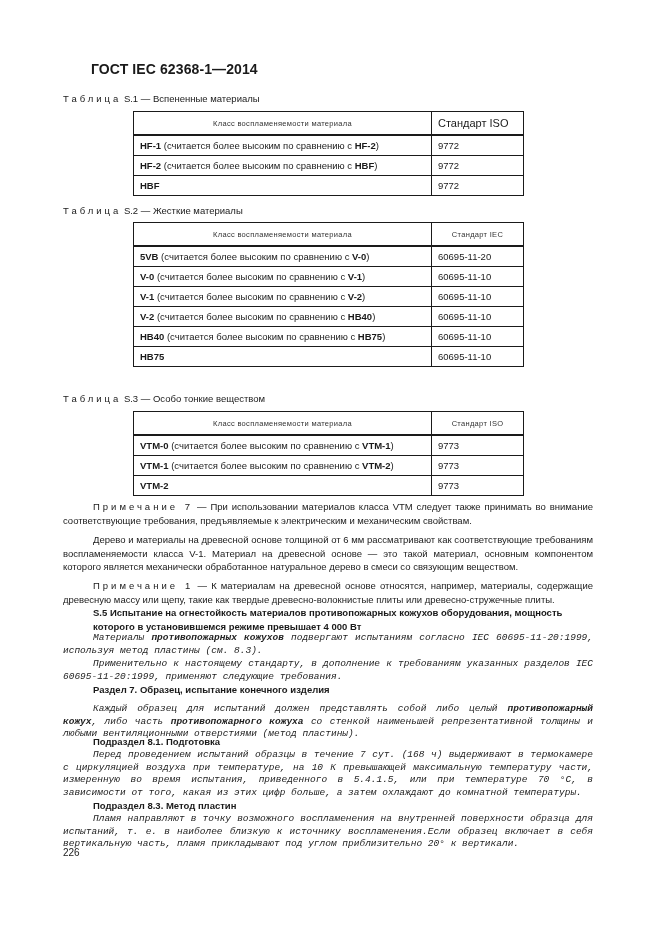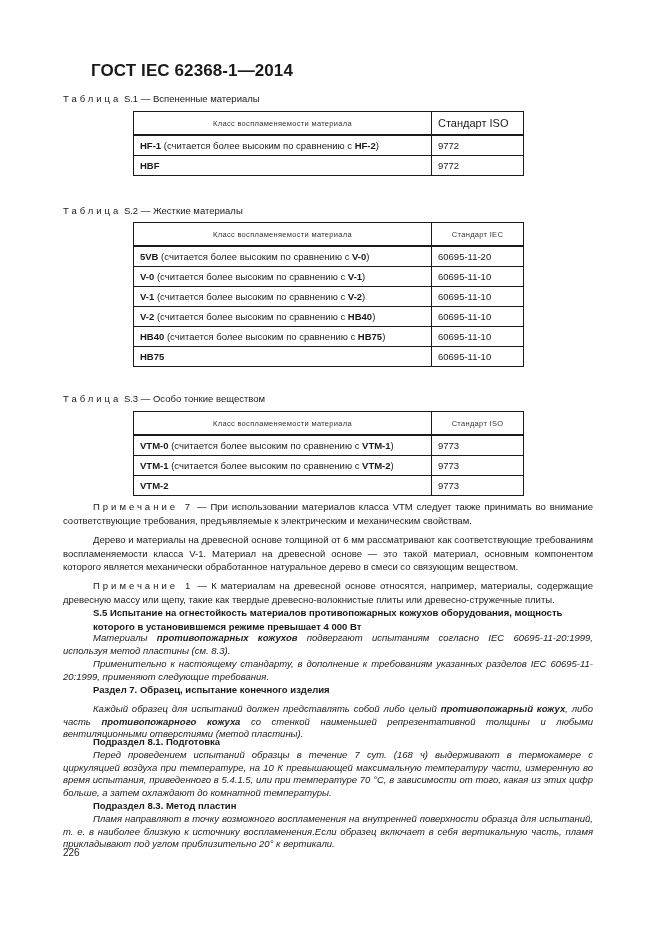--- a/index.html
+++ b/index.html
@@ -1,33 +1,33 @@
 <!DOCTYPE html>
 <html><head>
 <meta charset="utf-8">
 <style>
   html, body { margin: 0; padding: 0; background: #ffffff; }
   body { width: 661px; height: 935px; position: relative; overflow: hidden;
          font-family: "Liberation Sans", sans-serif; color: #1a1a1a; }
   .page { position: absolute; left: 0; top: 0; width: 661px; height: 935px; }
-  .hdr { position: absolute; left: 63px; top: 61px; font-size: 17px; font-weight: bold; letter-spacing: 0.1px; padding-left: 28px; }
+  .hdr { position: absolute; left: 63px; top: 61px; font-size: 14px; font-weight: bold; letter-spacing: 0.1px; padding-left: 28px; }
   .caption { position: absolute; left: 63px; font-size: 9.5px; }
   .caption .sp { letter-spacing: 3px; }
   table.t { position: absolute; border-collapse: collapse; font-size: 9.5px; }
   table.t td { border: 1px solid #1a1a1a; padding: 0 6px; height: 19px; vertical-align: middle; }
   table.t tr.head td { height: 22px; font-size: 7.5px; color: #333; text-align: center; letter-spacing: 0.3px; border-bottom: 2px solid #1a1a1a; }
   table.t tr.head td.std-big { font-size: 11px; color: #1a1a1a; text-align: left; letter-spacing: 0; }
   table.t td.c1 { width: 285px; }
   table.t td.c2 { width: 79px; }
   b { font-weight: bold; }
   .para { position: absolute; left: 63px; width: 530px; font-size: 9.5px; line-height: 13.5px; text-align: justify; }
   .ind { text-indent: 30px; }
   .note-label { letter-spacing: 3px; }
   .sec { position: absolute; left: 93px; width: 500px; font-size: 9.5px; font-weight: bold; line-height: 13.5px; }
-  .it { position: absolute; left: 63px; width: 530px; font-size: 9.5px; font-style: italic; line-height: 12.5px; text-align: justify; color: #222; }
+  .it { position: absolute; left: 63px; width: 530px; font-size: 9.5px; font-style: italic; line-height: 12.5px; text-align: justify; color: #222; font-family: Liberation Mono, monospace; }
   .sub { position: absolute; left: 93px; font-size: 9.5px; font-weight: bold; }
   .pnum { position: absolute; left: 63px; top: 847px; font-size: 10px; }
 </style>
 </head>
 <body>
 
 <div class="page">
 
   <div class="hdr">ГОСТ IEC 62368-1—2014</div>
 
@@ -36,20 +36,24 @@
     <span>S.1 — Вспененные материалы</span>
   </div>
   <table class="t" style="left:133px; top:111px;">
     <tbody>
         <tr class="head">
       <td class="c1">Класс воспламеняемости материала</td>
       <td class="c2 std-big">Стандарт ISO</td>
     </tr>
     <tr>
       <td class="c1"><b>HF-1</b><span> (считается более высоким по сравнению с </span><b>HF-2</b><span>)</span></td>
+      <td class="c2">9772</td>
+    </tr>
+    <tr>
+      <td class="c1"><b>HF-2</b><span> (считается более высоким по сравнению с </span><b>HBF</b><span>)</span></td>
       <td class="c2">9772</td>
     </tr>
     <tr>
       <td class="c1"><b>HBF</b><span></span><b></b><span></span></td>
       <td class="c2">9772</td>
     </tr>
   </tbody>
     </table>
 
   <div class="caption" style="top:205px;">

